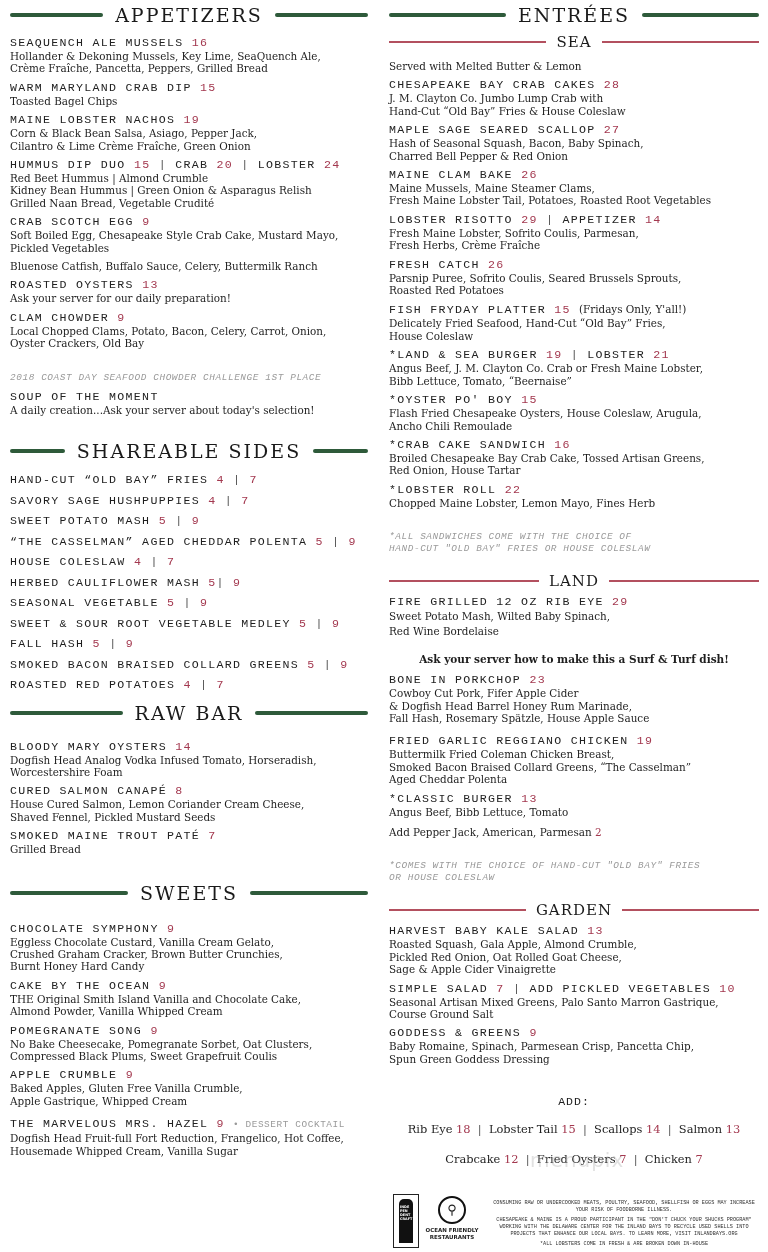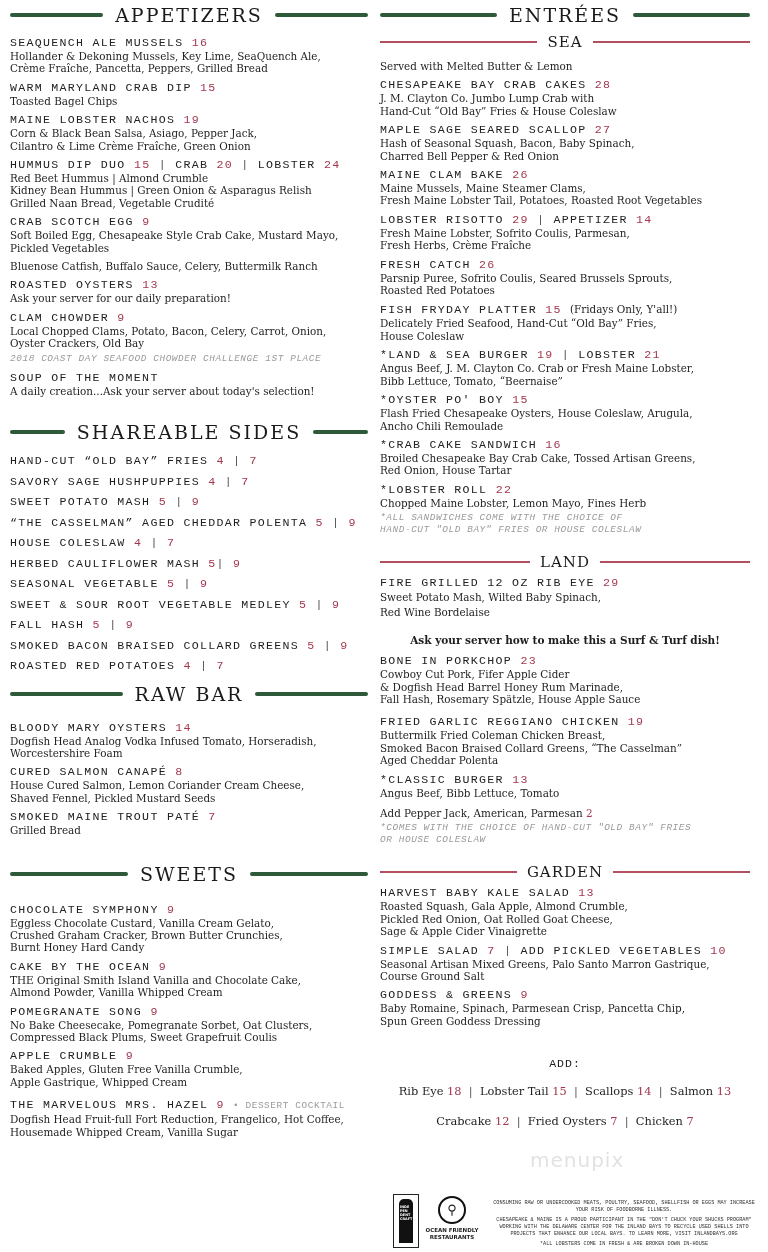--- a/index.html
+++ b/index.html
@@ -1,35 +1,35 @@
 <!DOCTYPE html>
 <html><head>
 <meta charset="utf-8">
 <style>
   * { box-sizing: border-box; margin: 0; padding: 0; }
   html, body { width: 768px; height: 1252px; background: #ffffff; overflow: hidden; }
   body { font-family: "DejaVu Serif", serif; color: #1e1e1e; position: relative; }
   .col { position: absolute; top: 0; }
   .col-left { left: 10px; width: 358px; }
-  .col-right { left: 380px; width: 370px; }
+  .col-right { left: 389px; width: 370px; }
 
   .sec-head { display: flex; align-items: center; justify-content: center; height: 30px; }
   .sec-head .rule { flex: 1; height: 4px; background: #2e5a3a; border-radius: 2px; }
   .sec-head .title { font-size: 19px; letter-spacing: 2px; padding: 0 12px; color: #1a1a1a; white-space: nowrap; }
 
   .sub-head { display: flex; align-items: center; justify-content: center; height: 24px; }
   .sub-head .rule { flex: 1; height: 2px; background: #b3505f; }
   .sub-head .title { font-size: 15px; letter-spacing: 1px; padding: 0 10px; color: #1a1a1a; }
 
   .item { margin-top: 6px; }
   .item-name { font-family: "Liberation Mono", monospace; font-size: 11.6px; letter-spacing: 1.3px; line-height: 14px; color: #222; white-space: nowrap; }
   .price { color: #a3384f; }
   .sep { color: #555; }
   .desc { font-size: 10.4px; line-height: 12.4px; color: #1e1e1e; white-space: pre-line; }
-  .note { font-family: "Liberation Mono", monospace; font-style: italic; font-size: 9.4px; letter-spacing: 0.6px; color: #9a9a9a; line-height: 12px; margin-top: 3px; white-space: pre-line; }
+  .note { font-family: "Liberation Mono", monospace; font-style: italic; font-size: 9.4px; letter-spacing: 0.6px; color: #9a9a9a; line-height: 12px; margin-top: 22px; white-space: pre-line; }
   .italic-note { font-family: "Liberation Mono", monospace; font-size: 9.4px; color: #9a9a9a; letter-spacing: 0.6px; }
 
   .side-row { font-family: "Liberation Mono", monospace; font-size: 11.6px; letter-spacing: 1.3px; height: 20.5px; line-height: 20.5px; white-space: nowrap; }
 
   .bold-center { text-align: center; font-weight: bold; font-size: 10.5px; margin: 14px 0 8px; }
 
   .add-block { text-align: center; margin-top: 20px; }
   .add-title { font-family: "Liberation Mono", monospace; font-size: 11.5px; letter-spacing: 1px; margin-bottom: 6px; }
   .add-row { font-size: 11.4px; line-height: 30px; }
 

